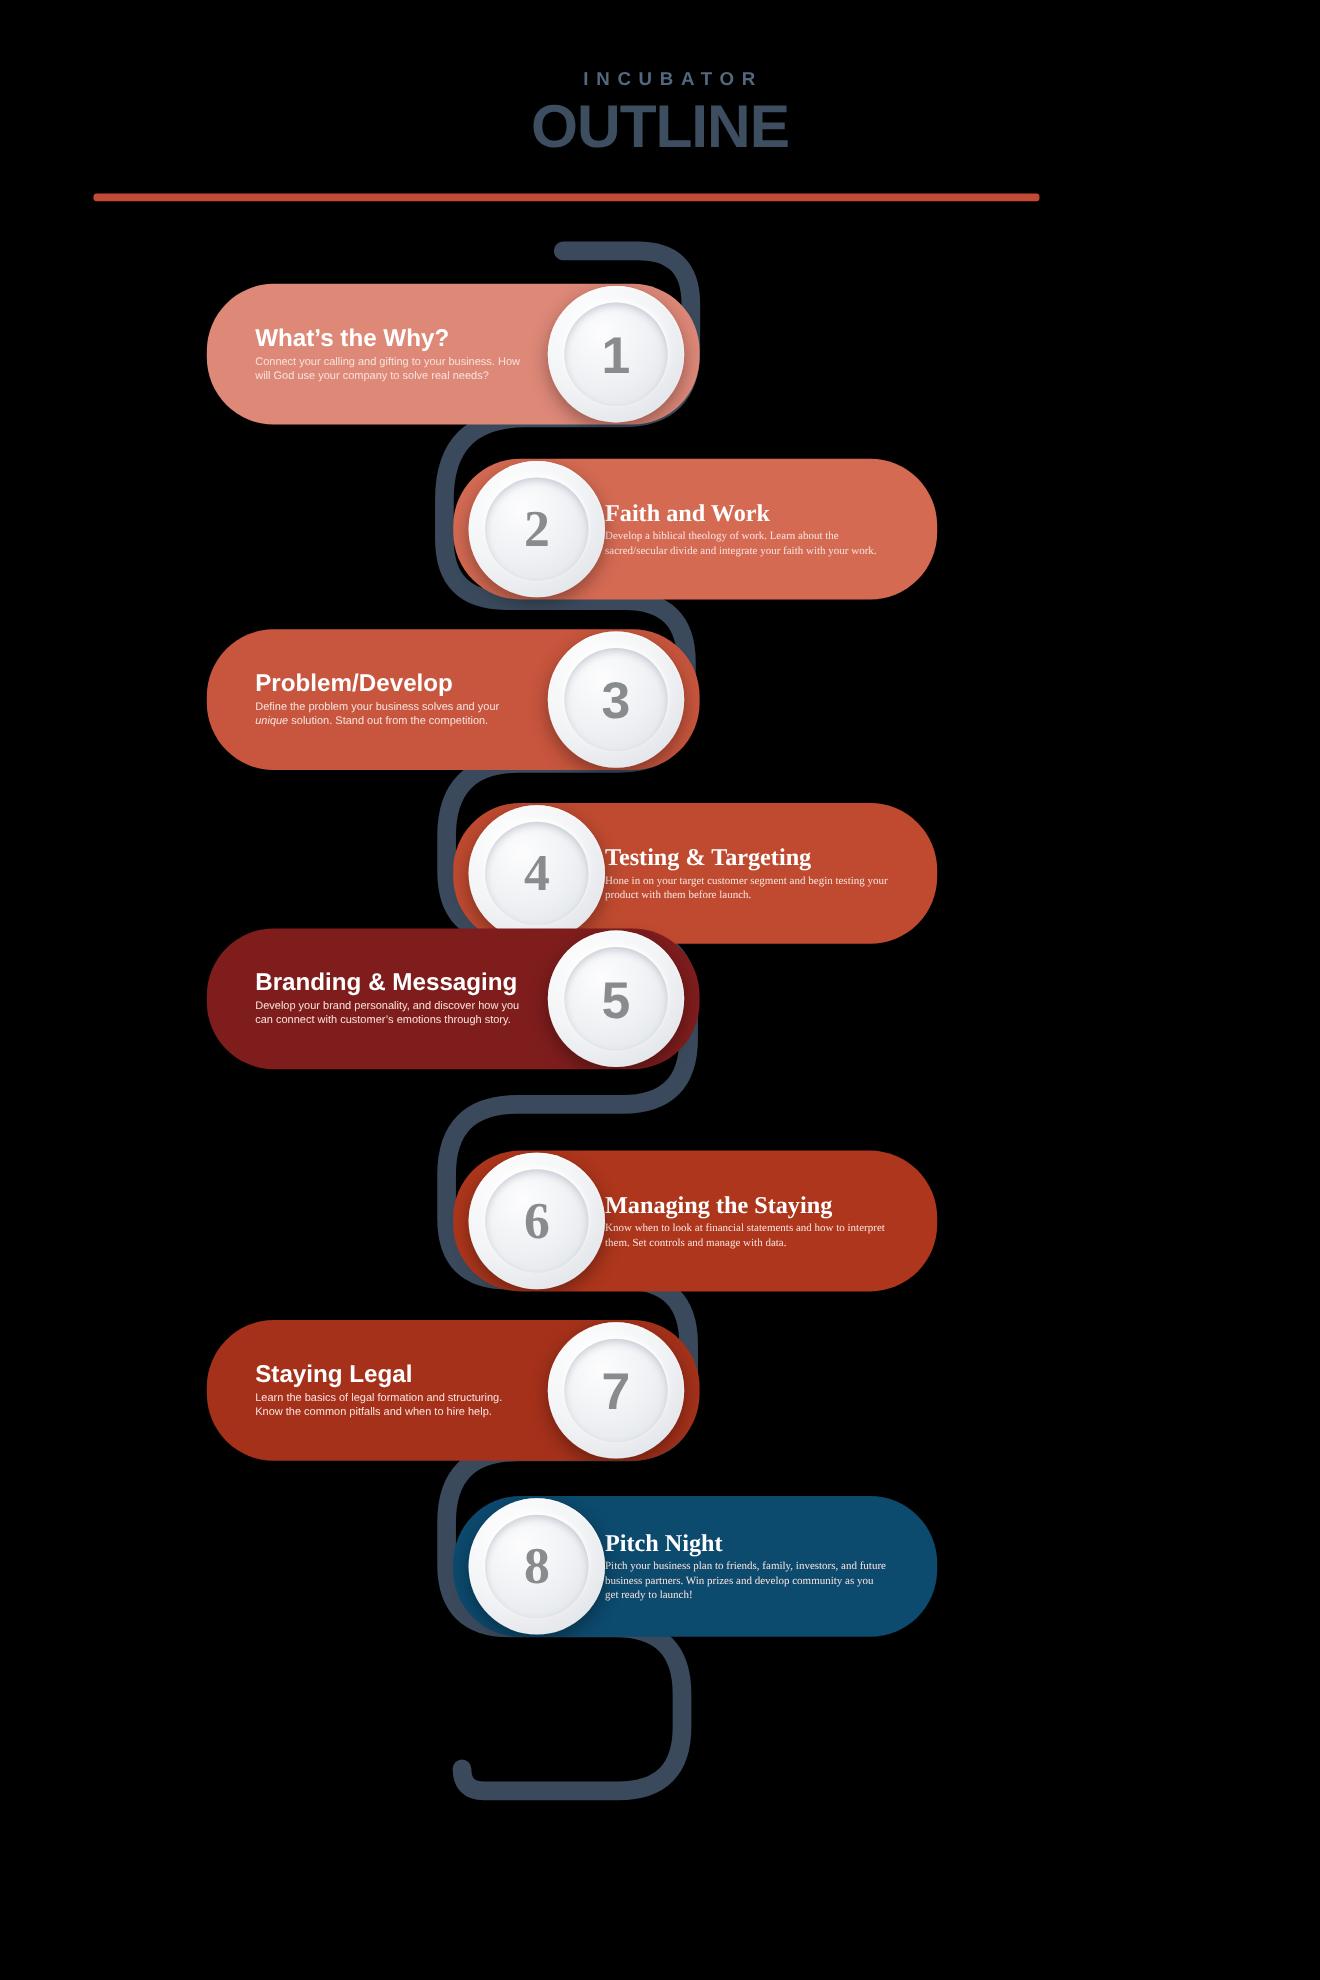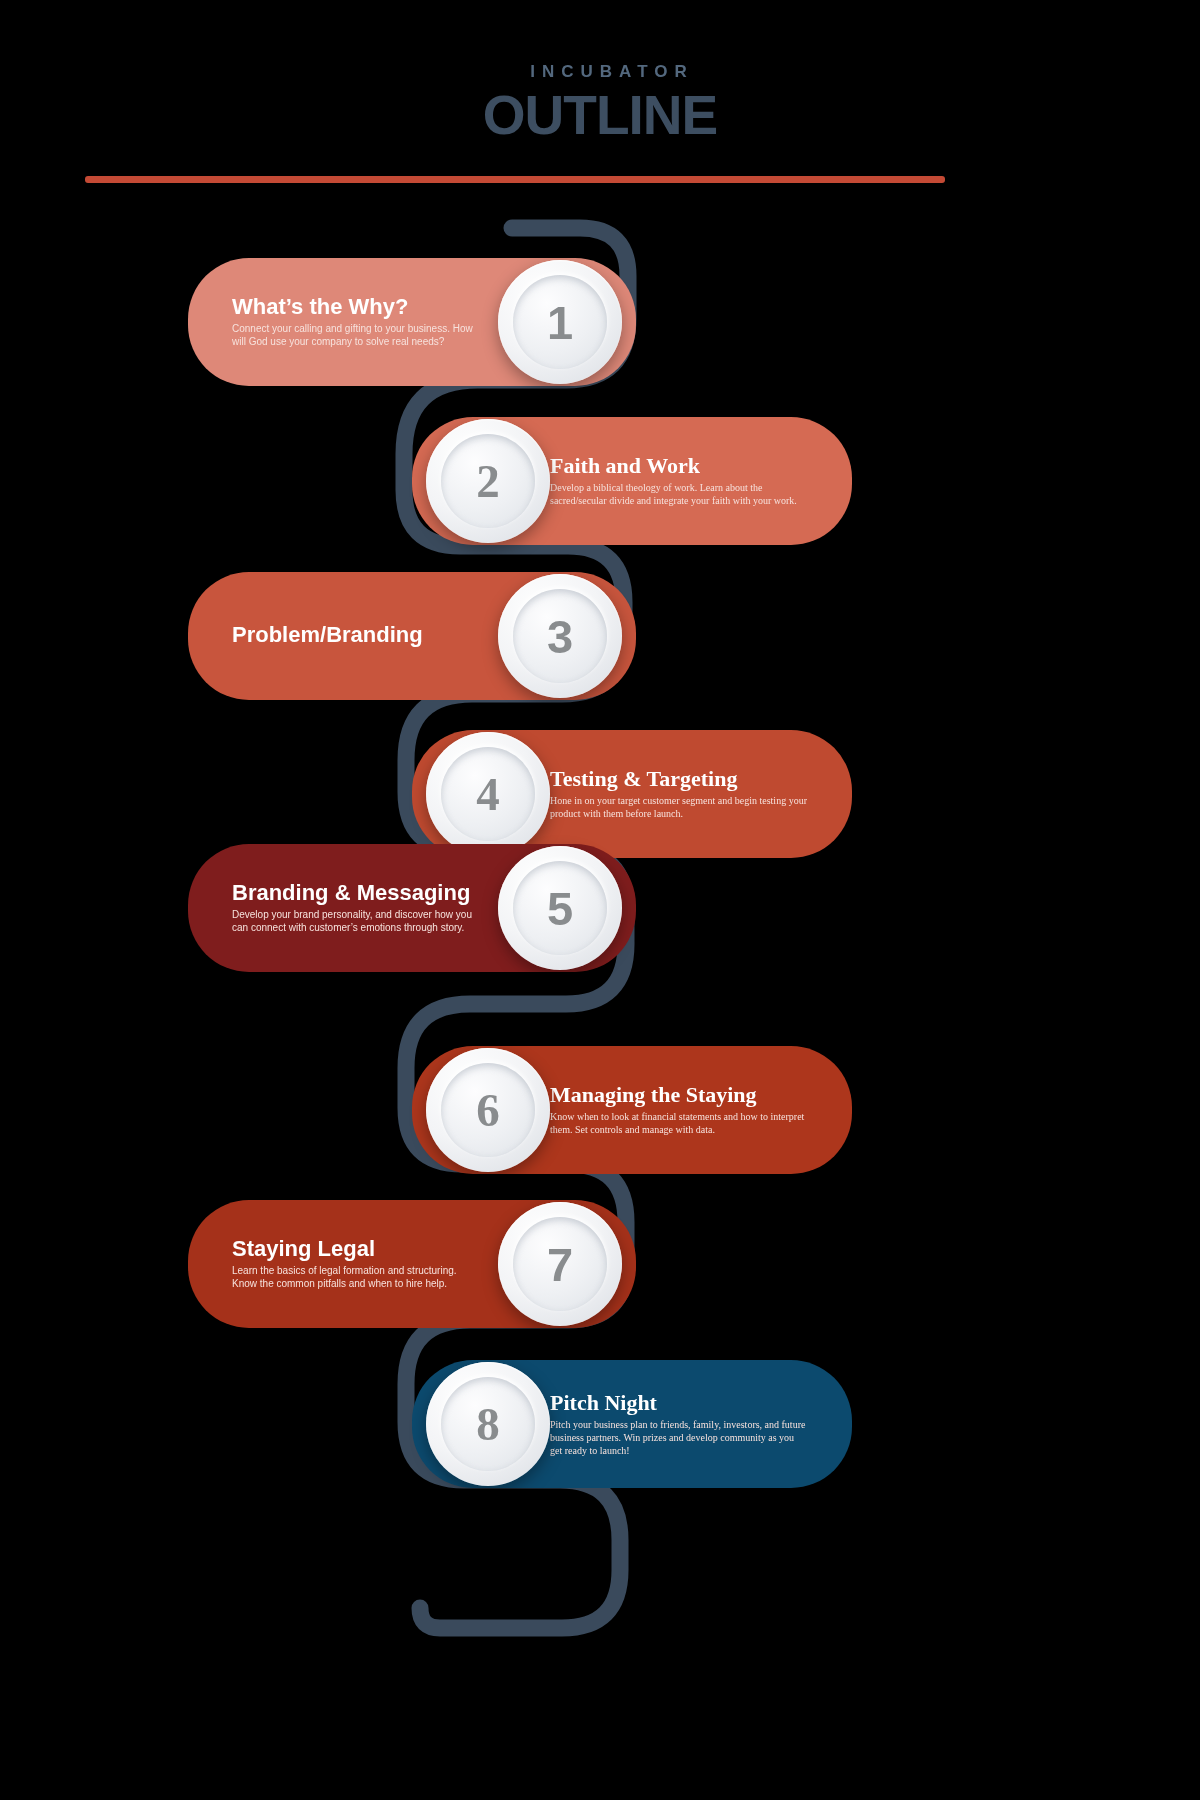--- a/index.html
+++ b/index.html
@@ -136,21 +136,22 @@
         <div class="txt">
           <div class="title">Faith and Work</div>
           <div class="desc">Develop a biblical theology of work. Learn about the sacred/secular divide and integrate your faith with your work.</div>
         </div>
         <div class="badge">
           <span>2</span>
         </div>
       </div>
       <div class="card left" style="top: 572px; background: rgb(200, 85, 61);">
         <div class="txt">
-          <div class="title">Problem/Branding</div>
+          <div class="title">Problem/Develop</div>
+          <div class="desc">Define the problem your business solves and your <i>unique</i> solution. Stand out from the competition.</div>
         </div>
         <div class="badge">
           <span>3</span>
         </div>
       </div>
       <div class="card right" style="top: 730px; background: rgb(191, 74, 48);">
         <div class="txt">
           <div class="title">Testing &amp; Targeting</div>
           <div class="desc">Hone in on your target customer segment and begin testing your product with them before launch.</div>
         </div>

